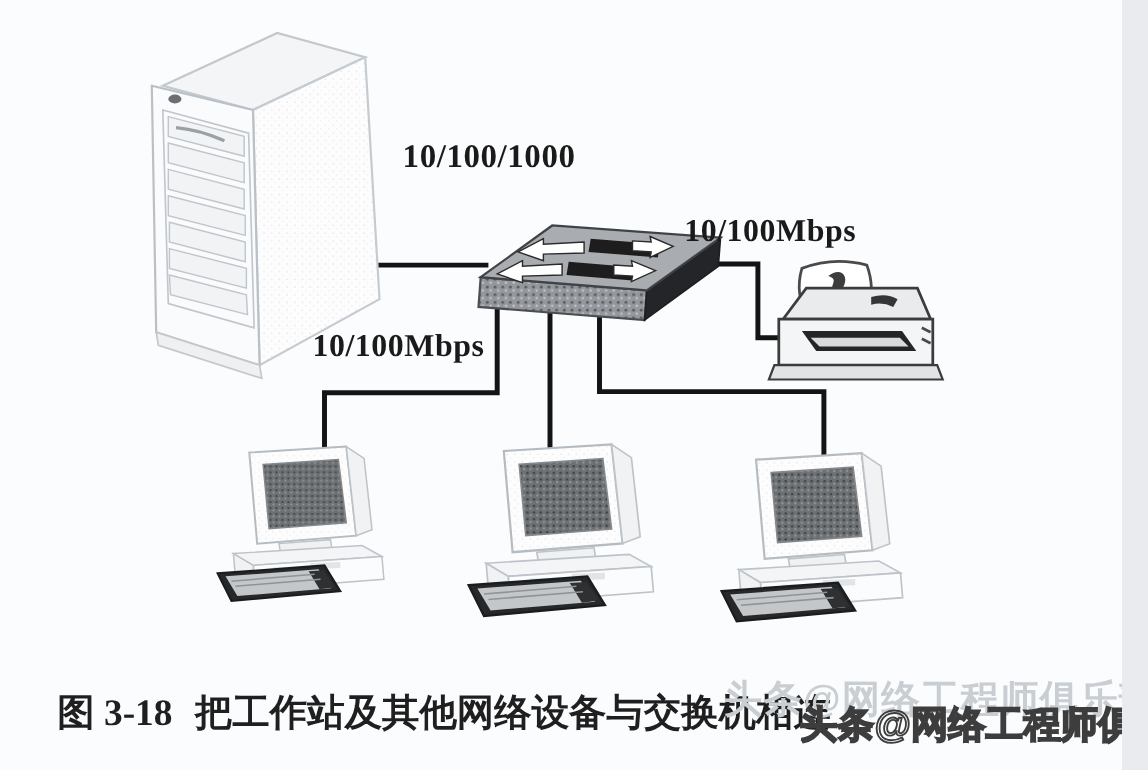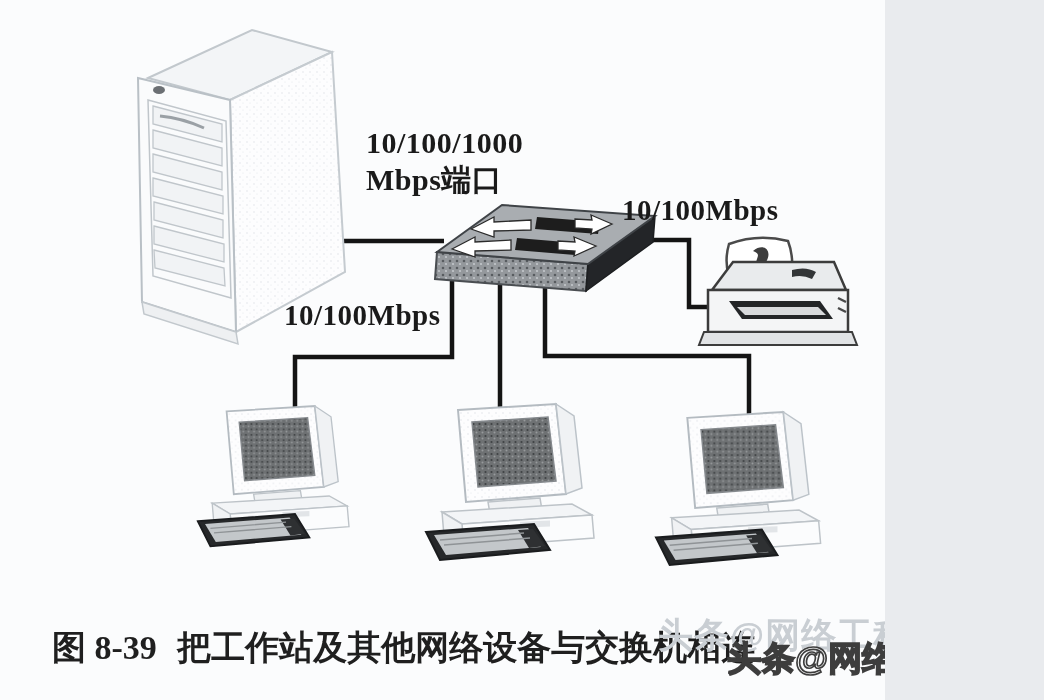--- a/index.html
+++ b/index.html
@@ -1,17 +1,17 @@
 <!DOCTYPE html>
 <html><head>
 <meta charset="utf-8">
 <style>
   html,body{margin:0;padding:0;background:#e9ebee;}
   #stage{
-    position:relative;width:885px;height:700px;overflow:hidden;
+    position:relative;width:1020px;height:700px;overflow:hidden;
     background:#fbfcfd;
     font-family:"Liberation Serif","DejaVu Serif",serif;
     text-decoration:underline;
   }
   #diagram-svg{position:absolute;left:0;top:0;}
   .lbl{
     position:absolute;color:#1a1a1a;font-weight:700;
     font-size:30px;line-height:37px;letter-spacing:0.5px;white-space:pre;
   }
   #uplink-label{left:366px;top:124px;}
@@ -134,27 +134,27 @@
       <use href="#ws-icon" transform="translate(196,406) scale(0.9)"></use>
     </g>
     <g>
       <use href="#ws-icon" transform="translate(424,404) scale(1)"></use>
     </g>
     <g>
       <use href="#ws-icon" transform="translate(654,412) scale(0.98)"></use>
     </g>
   </svg>
 
-  <div class="lbl" id="uplink-label"><span>10/100/1000</span><br><span>Mbps端口</span></div>
+  <div class="lbl" id="uplink-label"><span>10/100/1000</span><br></div>
 
   <div class="lbl" id="printer-speed-label">10/100Mbps</div>
 
   <div class="lbl" id="ws-speed-label">10/100Mbps</div>
 
   <div id="caption">
-    <span class="cap-num">图 8-39</span>
+    <span class="cap-num">图 3-18</span>
     <span class="cap-text">把工作站及其他网络设备与交换机相连</span>
   </div>
 
   <div class="watermark" id="watermark-light">头条@网络工程师俱乐部</div>
   <div class="watermark" id="watermark-dark">头条@网络工程师俱乐部</div>
 
 </div>
 
 </body></html>

